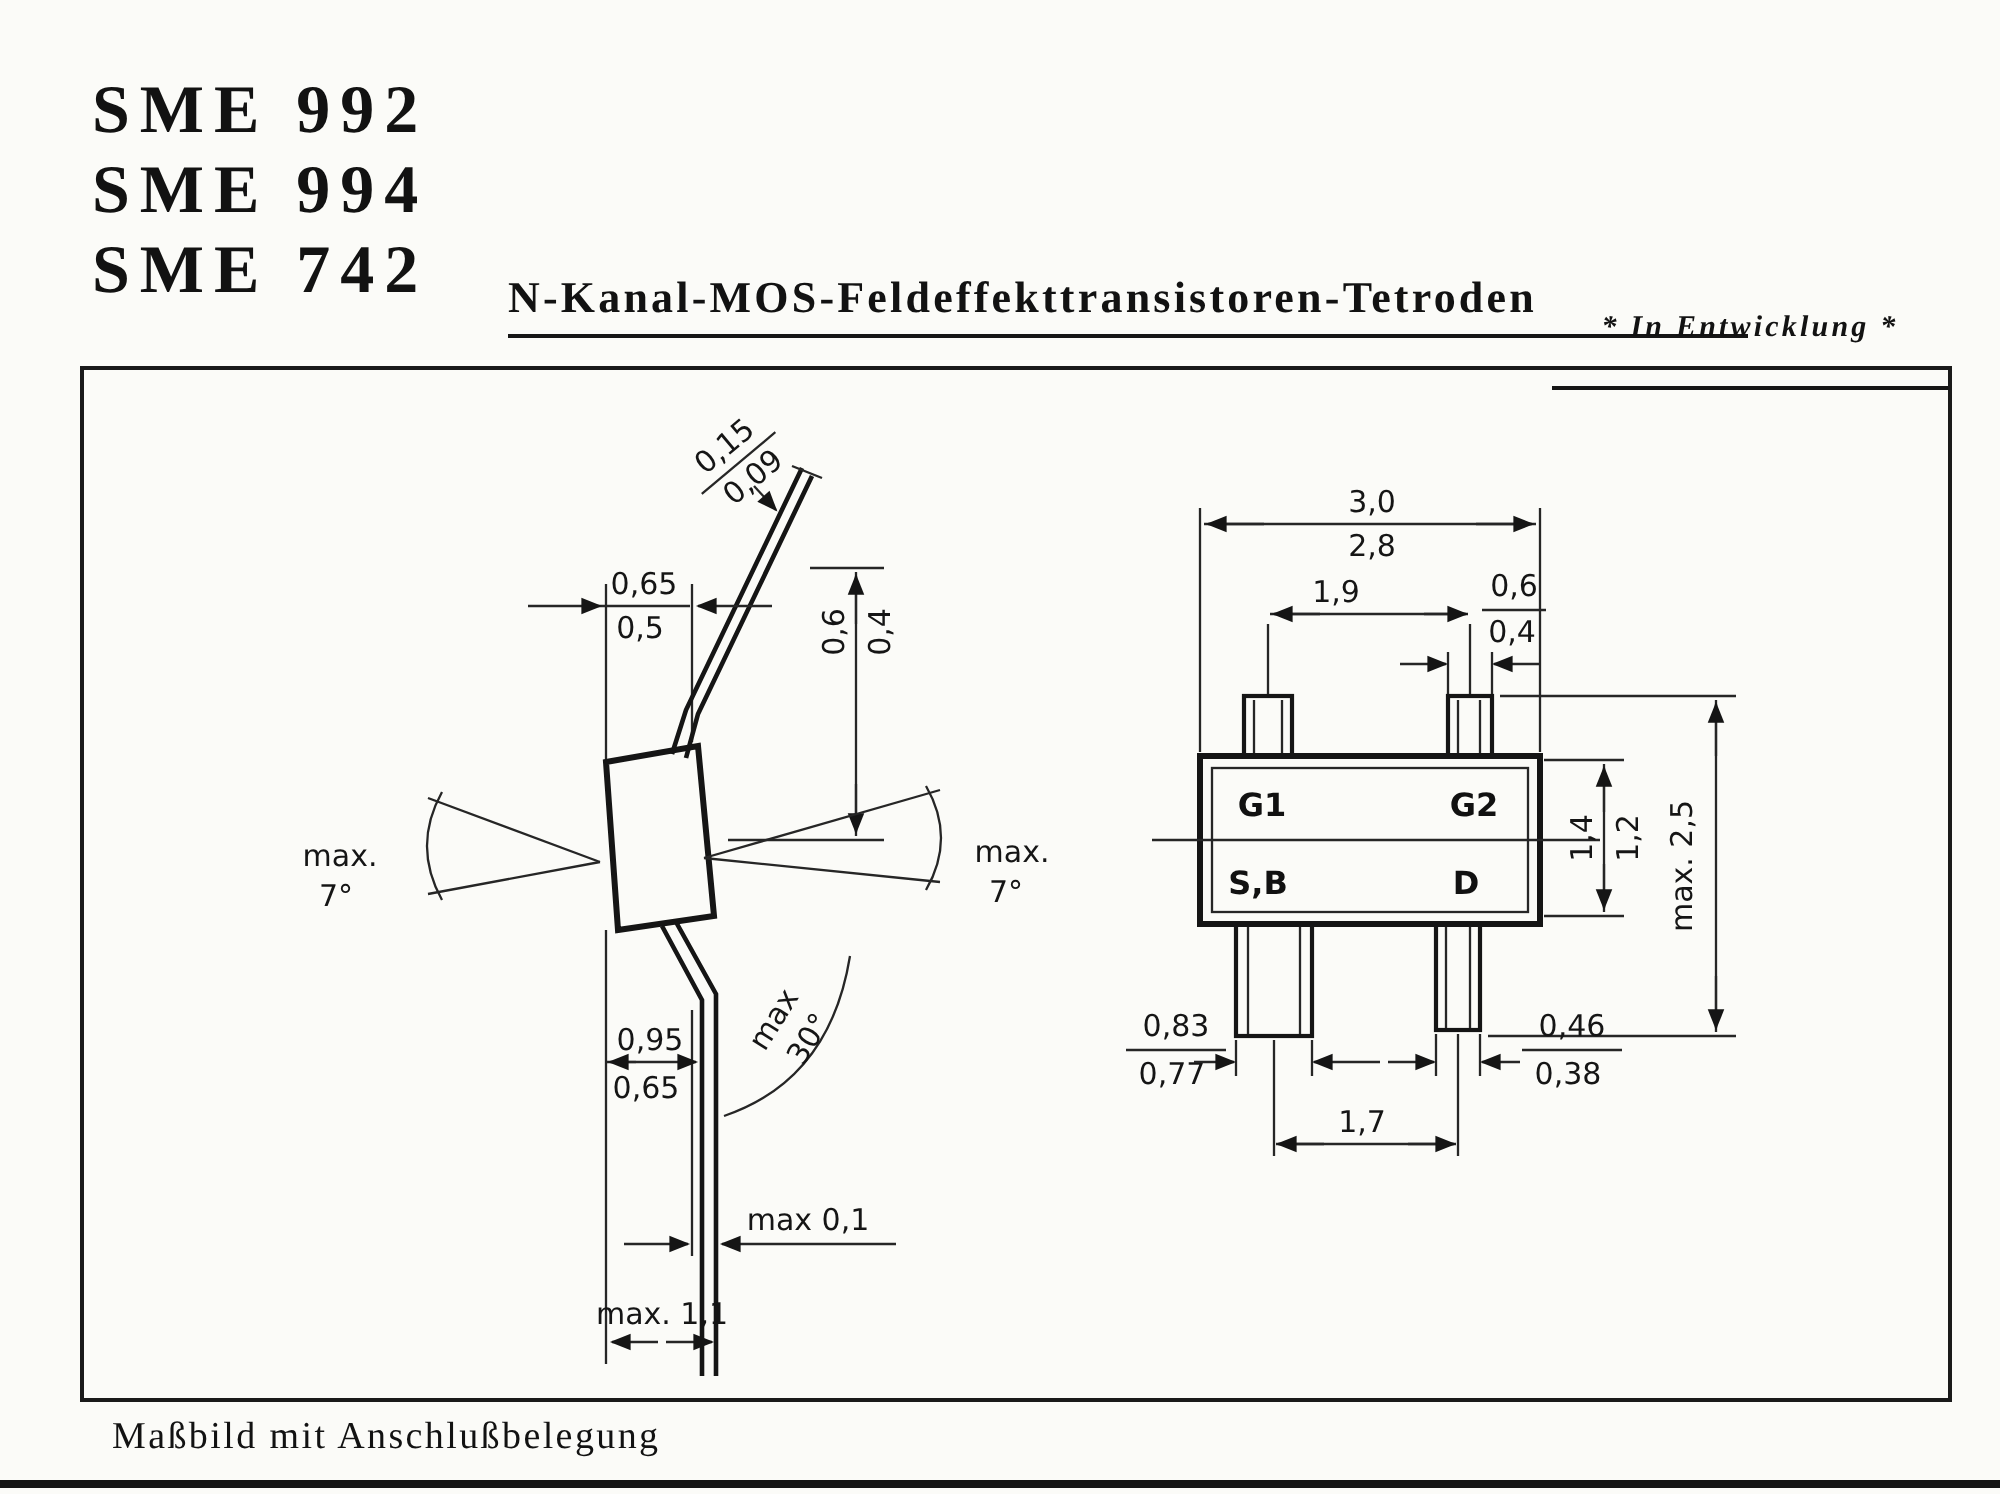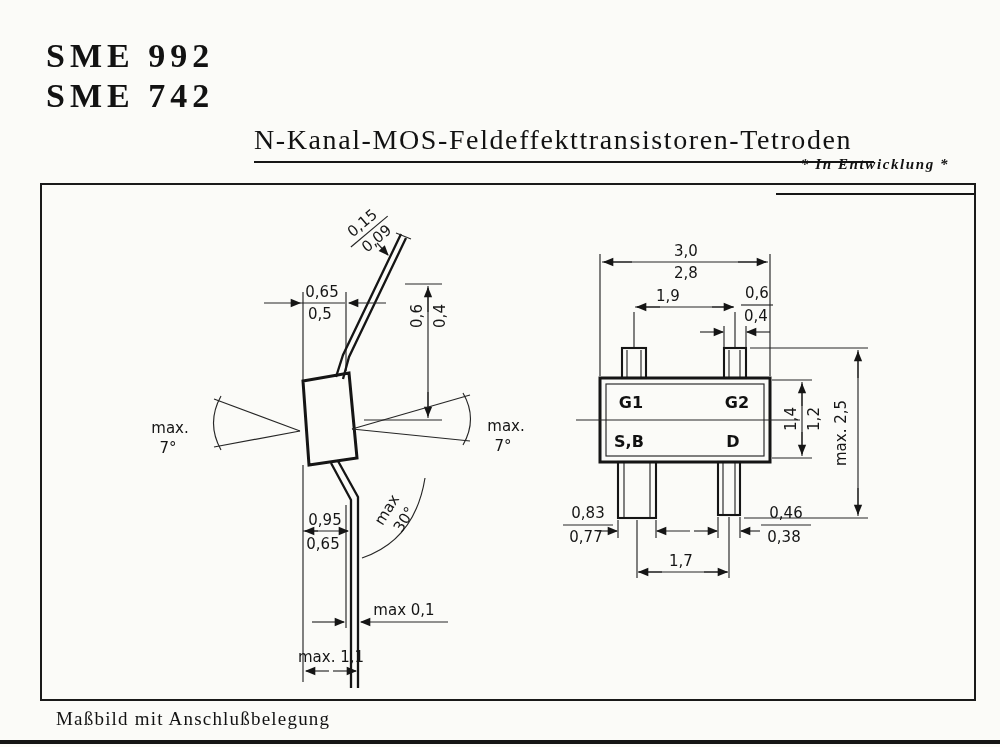--- a/index.html
+++ b/index.html
@@ -1,20 +1,20 @@
 <!DOCTYPE html>
 <html><head>
 <meta charset="utf-8">
 <style>
   html,body{margin:0;padding:0;background:#e8e8e4;}
   .page{position:relative;width:1000px;height:747px;background:#fbfbf8;overflow:hidden;
         font-family:"Liberation Serif", serif;color:#141414;}
   .titles{position:absolute;left:46px;top:36px;}
   .model{font-size:34px;font-weight:700;letter-spacing:5px;line-height:40px;color:#121212;}
-  .subtitle{position:absolute;left:254px;top:124px;font-size:28px;font-weight:400;
+  .subtitle{position:absolute;left:254px;top:136px;font-size:22px;font-weight:700;
         letter-spacing:1.6px;color:#121212;border-bottom:2.5px solid #161616;
         padding:0 4px 5px 0;min-width:616px;}
   .devnote{position:absolute;left:776px;top:156px;width:198px;text-align:center;
         font-size:15px;font-weight:700;font-style:italic;letter-spacing:1.6px;
         border-bottom:2px solid #161616;padding-bottom:20px;color:#121212;}
   .frame{position:absolute;left:40px;top:183px;width:932px;height:514px;
         border:2px solid #1a1a1a;background:transparent;}
   .caption{position:absolute;left:56px;top:708px;font-size:19px;letter-spacing:1.2px;color:#121212;}
   .bottomrule{position:absolute;left:0;top:740px;width:1000px;height:4px;background:#151515;}
   svg.overlay{position:absolute;left:0;top:0;}
@@ -25,20 +25,21 @@
   .dimtxt{font:15px "DejaVu Sans", sans-serif;fill:#151515;}
   .pintxt{font:700 16px "DejaVu Sans", sans-serif;fill:#111;}
 </style>
 </head>
 <body>
 
 <div class="page">
 
   <div class="titles">
     <div class="model">SME 992</div>
+    <div class="model">SME 994</div>
     <div class="model">SME 742</div>
   </div>
 
   <div class="subtitle">N-Kanal-MOS-Feldeffekttransistoren-Tetroden</div>
   <div class="devnote">* In Entwicklung *</div>
 
   <div class="frame"></div>
 
   <svg class="overlay" width="1000" height="747" viewBox="0 0 1000 747">
     <defs>

